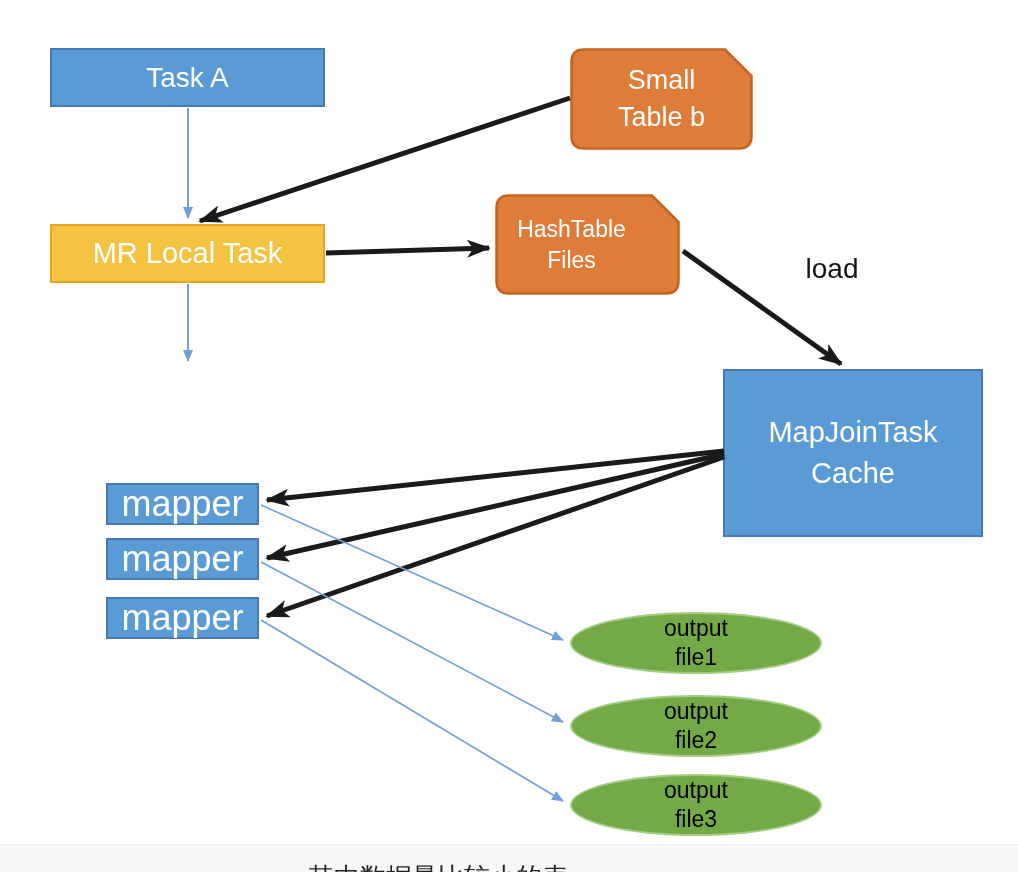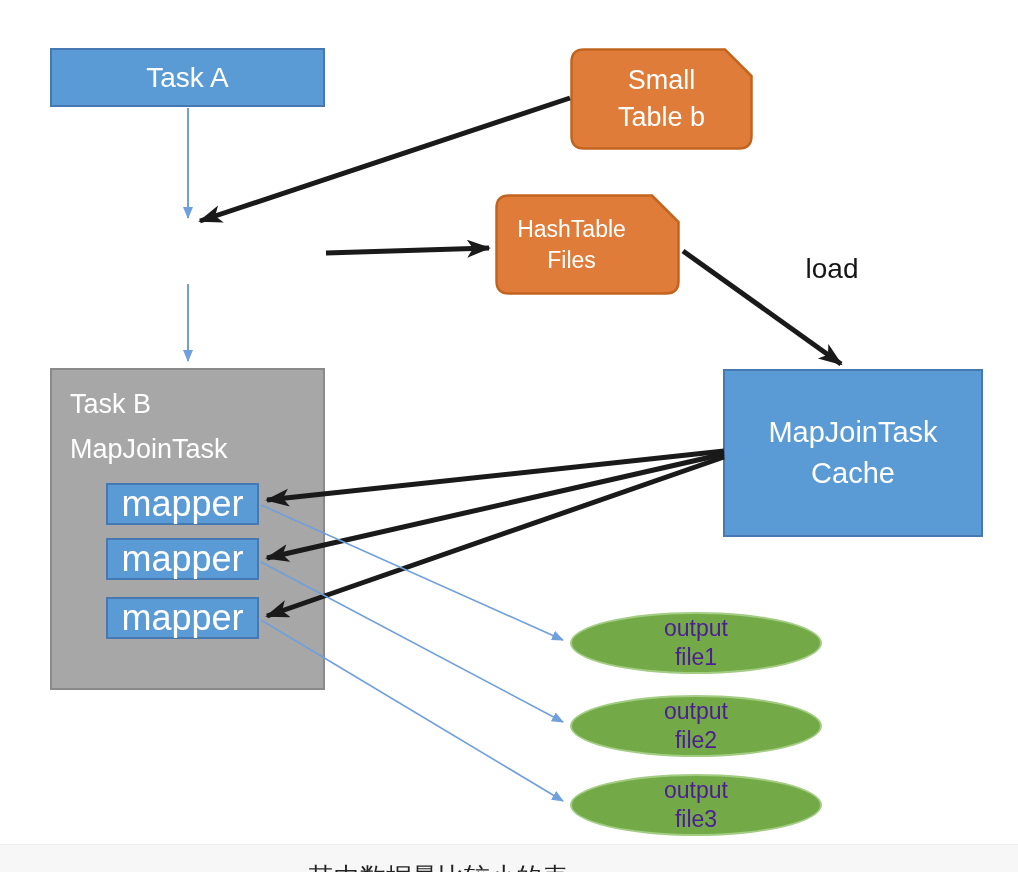--- a/index.html
+++ b/index.html
@@ -34,21 +34,21 @@
     color:#fff;text-align:center;white-space:pre-line;
   }
   .small-table{left:570px;top:48px;width:183px;height:102px;}
   .small-table .snip-label{font-size:27px;line-height:37px;}
   .hashtable{left:495px;top:194px;width:153px;height:101px;}
   .hashtable .snip-label{font-size:23px;line-height:31px;}
   .ellipse{
     position:absolute;left:570px;width:252px;height:62px;border-radius:50%;
     background:#74a947;border:2px solid #a2cd83;box-sizing:border-box;
     display:flex;align-items:center;justify-content:center;
-    color:#4c1d95;font-size:23px;line-height:29px;text-align:center;white-space:pre-line;
+    color:#000000;font-size:23px;line-height:29px;text-align:center;white-space:pre-line;
   }
   .out1{top:612px;} .out2{top:695px;} .out3{top:774px;}
   .load-label{
     position:absolute;left:792px;top:253px;width:80px;
     color:#151515;font-size:28px;text-align:center;white-space:nowrap;
   }
   .arrows{position:absolute;left:0;top:0;pointer-events:none;}
   .edge-black{stroke:#1a1a1a;stroke-width:5;}
   .edge-blue-v{stroke:#6fa0db;stroke-width:2;}
   .edge-blue-t{stroke:#6fa0db;stroke-width:1.6;}
@@ -71,40 +71,39 @@
   </div>
 
   <div class="snip-node small-table">
     <svg width="183" height="102" viewBox="0 0 183 102">
       <path d="M14,1.5 L155,1.5 L181.5,28 L181.5,88 Q181.5,100.5 169,100.5 L14,100.5 Q1.5,100.5 1.5,88 L1.5,14 Q1.5,1.5 14,1.5 Z" stroke="#c2641f" stroke-width="2.5" fill="#e07c3a"></path>
     </svg>
     <div class="snip-label">Small
 Table b</div>
   </div>
 
+  <div class="node rect-yellow mr-local">
+    <span>MR Local Task</span>
+  </div>
 
   <div class="snip-node hashtable">
     <svg width="185" height="101" viewBox="0 0 185 101">
       <path d="M14,1.5 L157,1.5 L183.5,28 L183.5,87 Q183.5,99.5 171,99.5 L14,99.5 Q1.5,99.5 1.5,87 L1.5,14 Q1.5,1.5 14,1.5 Z" stroke="#c2641f" stroke-width="2.5" fill="#e07c3a"></path>
     </svg>
     <div class="snip-label">HashTable
 Files</div>
   </div>
 
   <div class="load-label">load</div>
 
   <div class="node rect-blue dist-cache">
     <span>MapJoinTask
 Cache</span>
   </div>
 
-  <div class="node rect-gray task-b">
-    <span>Task B
-MapJoinTask</span>
-  </div>
 
   <div class="node rect-blue mapper mapper1">
     <span>mapper</span>
   </div>
   <div class="node rect-blue mapper mapper2">
     <span>mapper</span>
   </div>
   <div class="node rect-blue mapper mapper3">
     <span>mapper</span>
   </div>

